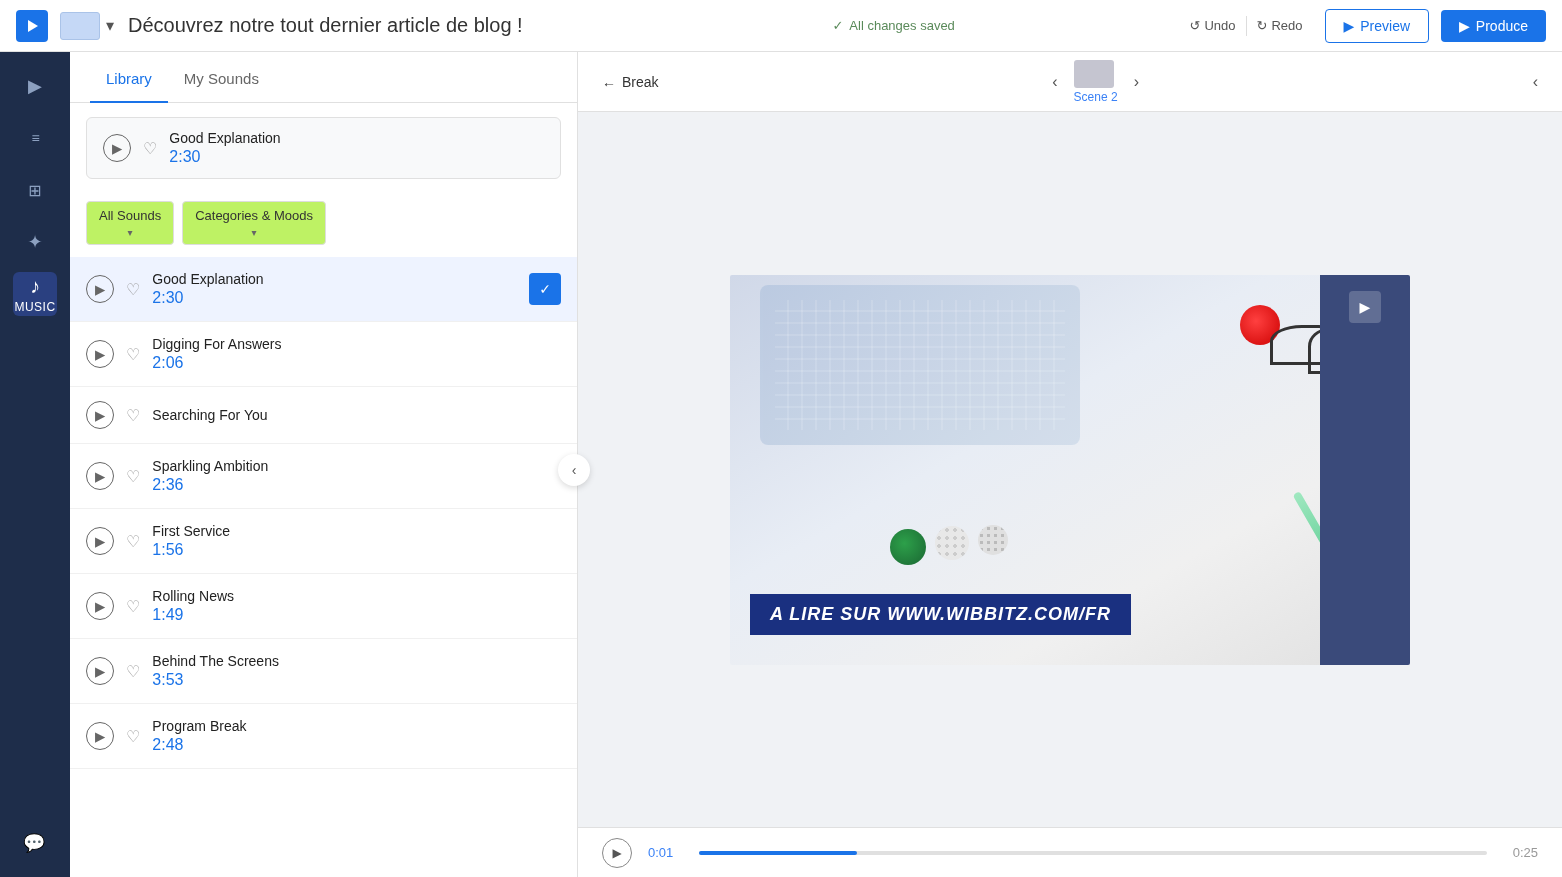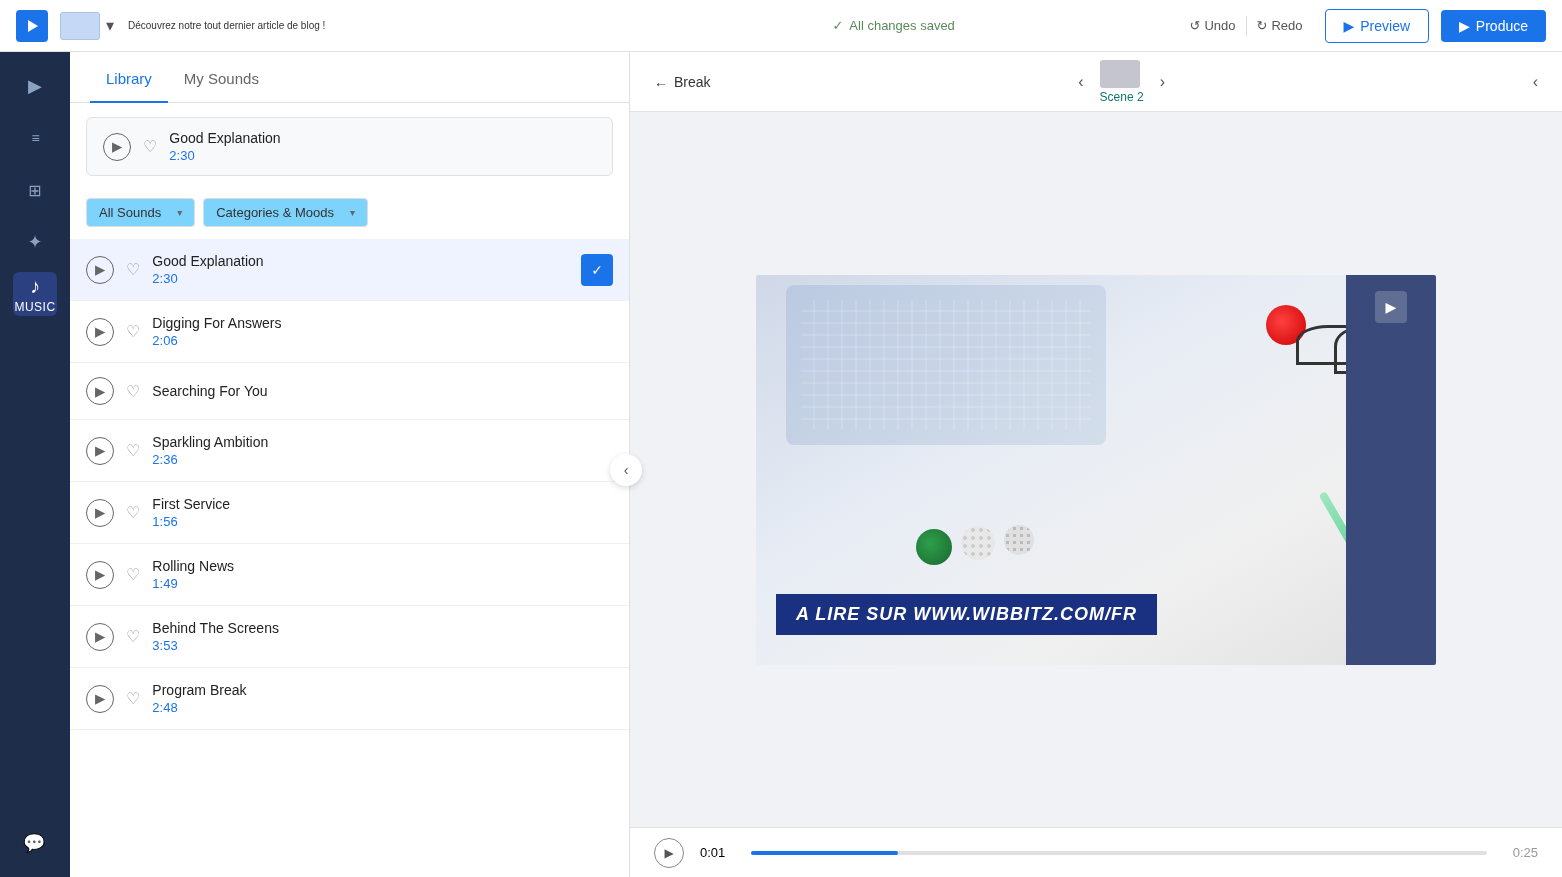--- a/index.html
+++ b/index.html
@@ -35,21 +35,21 @@
       border: 1px solid #aac3e8;
       cursor: pointer;
     }
     #topbar .title-dropdown {
       width: 16px; height: 16px;
       cursor: pointer;
       color: #555;
       display: flex; align-items: center;
     }
     #topbar .title-text {
-      font-size: 10px;
+      font-size: 20px;
       color: #333;
       cursor: default;
     }
     #topbar .status-area {
       display: flex; align-items: center; gap: 6px; color: #5a8a5a; font-size: 13px;
       flex: 1; justify-content: center;
     }
     #topbar .status-check { color: #5a8a5a; }
     #topbar .topbar-actions {
       display: flex; align-items: center; gap: 12px;
@@ -126,21 +126,21 @@
       letter-spacing: 0.5px;
       color: #fff;
     }
     .sidebar-icon-bottom {
       margin-top: auto;
       margin-bottom: 12px;
     }
 
     
     #left-panel {
-      width: 560px;
+      width: 508px;
       background: #fff;
       display: flex;
       flex-direction: column;
       border-right: 1px solid #e0e0e0;
       flex-shrink: 0;
     }
 
     
     #panel-tabs {
       display: flex;
@@ -186,38 +186,39 @@
     .heart-btn {
       background: none;
       border: none;
       cursor: pointer;
       color: #999;
       font-size: 16px;
       flex-shrink: 0;
     }
     .track-info { flex: 1; }
     .track-name { font-size: 14px; font-weight: 500; color: #222; }
-    .track-duration { font-size: 13px; color: #1a73e8; margin-top: 2px; }
+    .track-duration { font-size: 16px; color: #1a73e8; margin-top: 2px; }
 
     
     #filter-bar {
       display: flex;
       align-items: center;
       gap: 8px;
       padding: 8px 16px 12px;
     }
     .filter-btn {
-      display: flex; align-items: center; gap: 16px;
+      display: flex; align-items: center; gap: 4px;
       padding: 6px 12px;
       border: 1px solid #ddd;
       border-radius: 4px;
-      background: #7dd3fc;
+      background: #bef264;
       font-size: 13px;
       color: #333;
       cursor: pointer;
+      flex-direction: column;
     }
     .filter-btn .chevron { font-size: 10px; color: #666; }
 
     
     #track-list {
       flex: 1;
       overflow-y: auto;
     }
     .track-item {
       display: flex;
@@ -276,21 +277,21 @@
       background: none; border: none; cursor: pointer; color: #555;
       font-size: 16px;
       padding: 4px;
     }
     .scene-thumbnail-nav {
       width: 40px; height: 28px;
       background: #c5c5d0;
       border-radius: 3px;
     }
     .scene-label {
-      font-size: 12px; color: #0f766e; text-align: left; display: block; margin-top: 2px;
+      font-size: 12px; color: #3b82f6; text-align: left; display: block; margin-top: 2px;
     }
     .collapse-btn {
       background: none; border: none; cursor: pointer; color: #555; font-size: 16px;
     }
 
     
     #video-area {
       flex: 1;
       display: flex;
       align-items: center;
@@ -458,21 +459,21 @@
       border-radius: 50%;
       border: 1.5px solid #888;
       background: none;
       display: flex; align-items: center; justify-content: center;
       cursor: pointer;
       color: #555;
       font-size: 12px;
     }
     .time-current {
       font-size: 13px;
-      color: #000000;
+      color: #3b82f6;
       font-weight: 500;
       min-width: 35px;
     }
     .progress-bar-bg {
       flex: 1;
       height: 4px;
       background: #e0e0e0;
       border-radius: 2px;
       position: relative;
       cursor: pointer;

